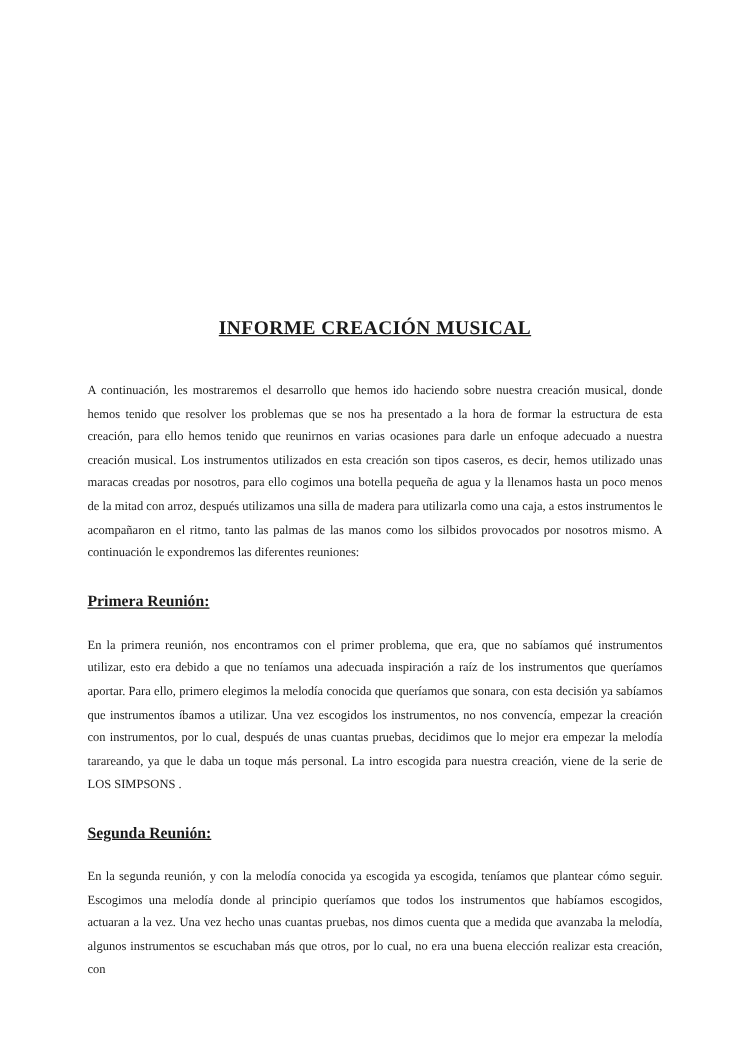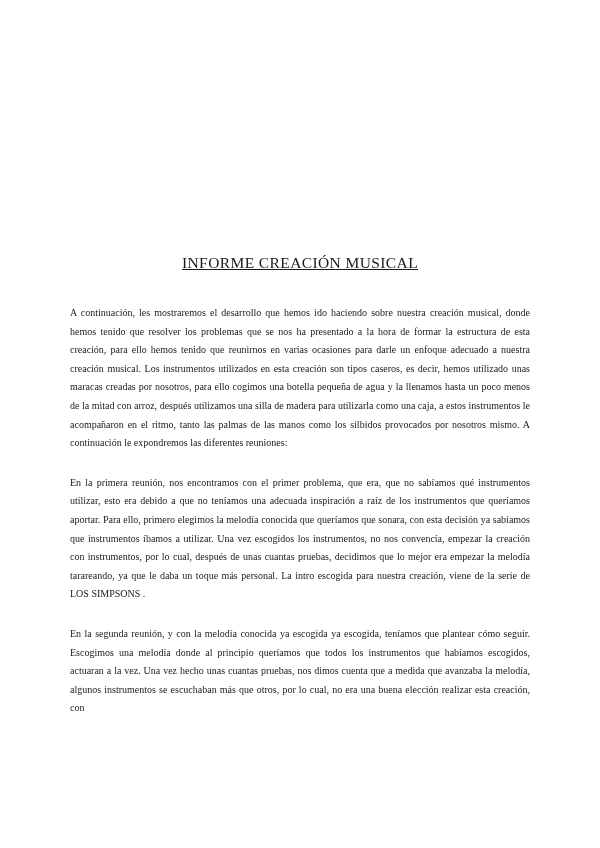--- a/index.html
+++ b/index.html
@@ -16,21 +16,21 @@
   }
   .page {
     box-sizing: border-box;
     width: 600px;
     height: 848px;
     padding: 254px 70px 0 70px;
     background: #ffffff;
   }
   .doc-title {
     font-size: 15.5px;
-    font-weight: 400;
+    font-weight: 700;
     letter-spacing: 0.4px;
     text-align: center;
     text-decoration: underline;
     margin: 0 0 32px 0;
   }
   .para {
     font-size: 10px;
     line-height: 18.6px;
     text-align: justify;
     margin: 0 0 21px 0;
@@ -44,19 +44,21 @@
 </style>
 </head>
 <body>
 
 <div class="page">
 
   <h1 class="doc-title">INFORME CREACIÓN MUSICAL</h1>
 
   <p class="para">A continuación, les mostraremos el desarrollo que hemos ido haciendo sobre nuestra creación musical, donde hemos tenido que resolver los problemas que se nos ha presentado a la hora de formar la estructura de esta creación, para ello hemos tenido que reunirnos en varias ocasiones para darle un enfoque adecuado a nuestra creación musical. Los instrumentos utilizados en esta creación son tipos caseros, es decir, hemos utilizado unas maracas creadas por nosotros, para ello cogimos una botella pequeña de agua y la llenamos hasta un poco menos de la mitad con arroz, después utilizamos una silla de madera para utilizarla como una caja, a estos instrumentos le acompañaron en el ritmo, tanto las palmas de las manos como los silbidos provocados por nosotros mismo. A continuación le expondremos las diferentes reuniones:</p>
 
+  <h2 class="sec-heading">Primera Reunión:</h2>
 
   <p class="para">En la primera reunión, nos encontramos con el primer problema, que era, que no sabíamos qué instrumentos utilizar, esto era debido a que no teníamos una adecuada inspiración a raíz de los instrumentos que queríamos aportar. Para ello, primero elegimos la melodía conocida que queríamos que sonara, con esta decisión ya sabíamos que instrumentos íbamos a utilizar. Una vez escogidos los instrumentos, no nos convencía, empezar la creación con instrumentos, por lo cual, después de unas cuantas pruebas, decidimos que lo mejor era empezar la melodía tarareando, ya que le daba un toque más personal. La intro escogida para nuestra creación, viene de la serie de LOS SIMPSONS .</p>
 
+  <h2 class="sec-heading">Segunda Reunión:</h2>
 
   <p class="para">En la segunda reunión, y con la melodía conocida ya escogida ya escogida, teníamos que plantear cómo seguir. Escogimos una melodía donde al principio queríamos que todos los instrumentos que habíamos escogidos, actuaran a la vez. Una vez hecho unas cuantas pruebas, nos dimos cuenta que a medida que avanzaba la melodía, algunos instrumentos se escuchaban más que otros, por lo cual, no era una buena elección realizar esta creación, con</p>
 
 </div>
 
 </body></html>

